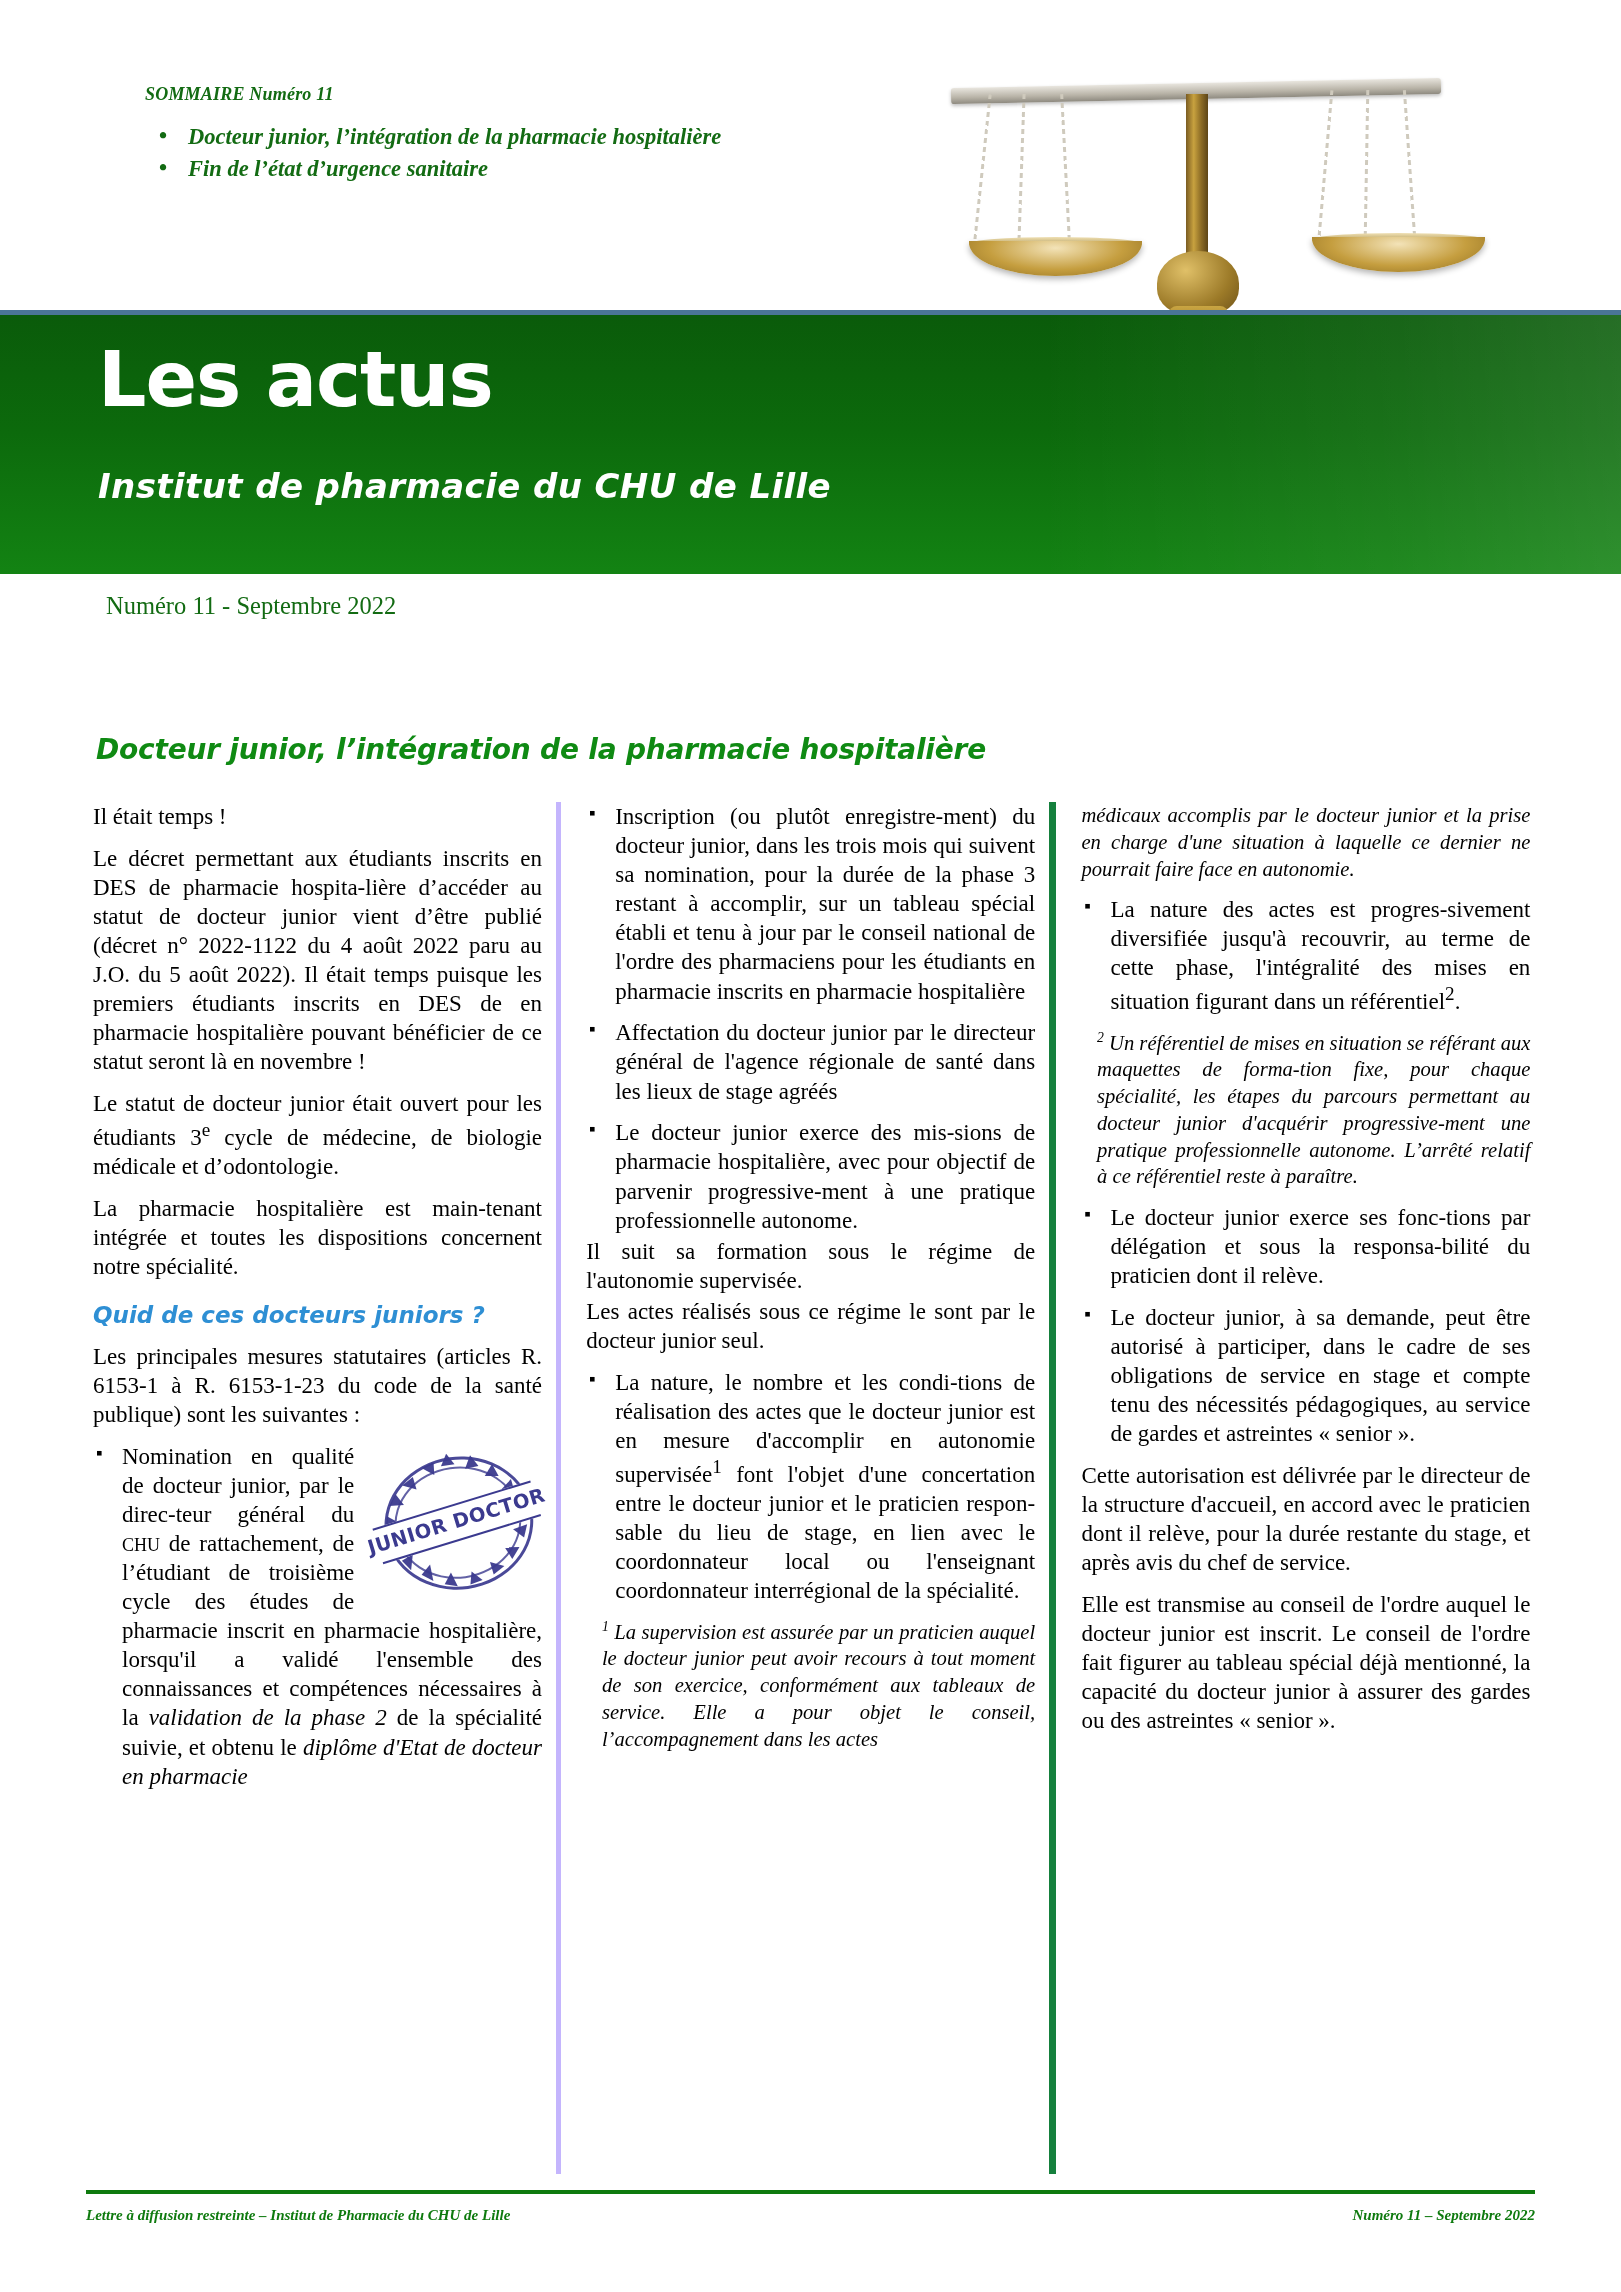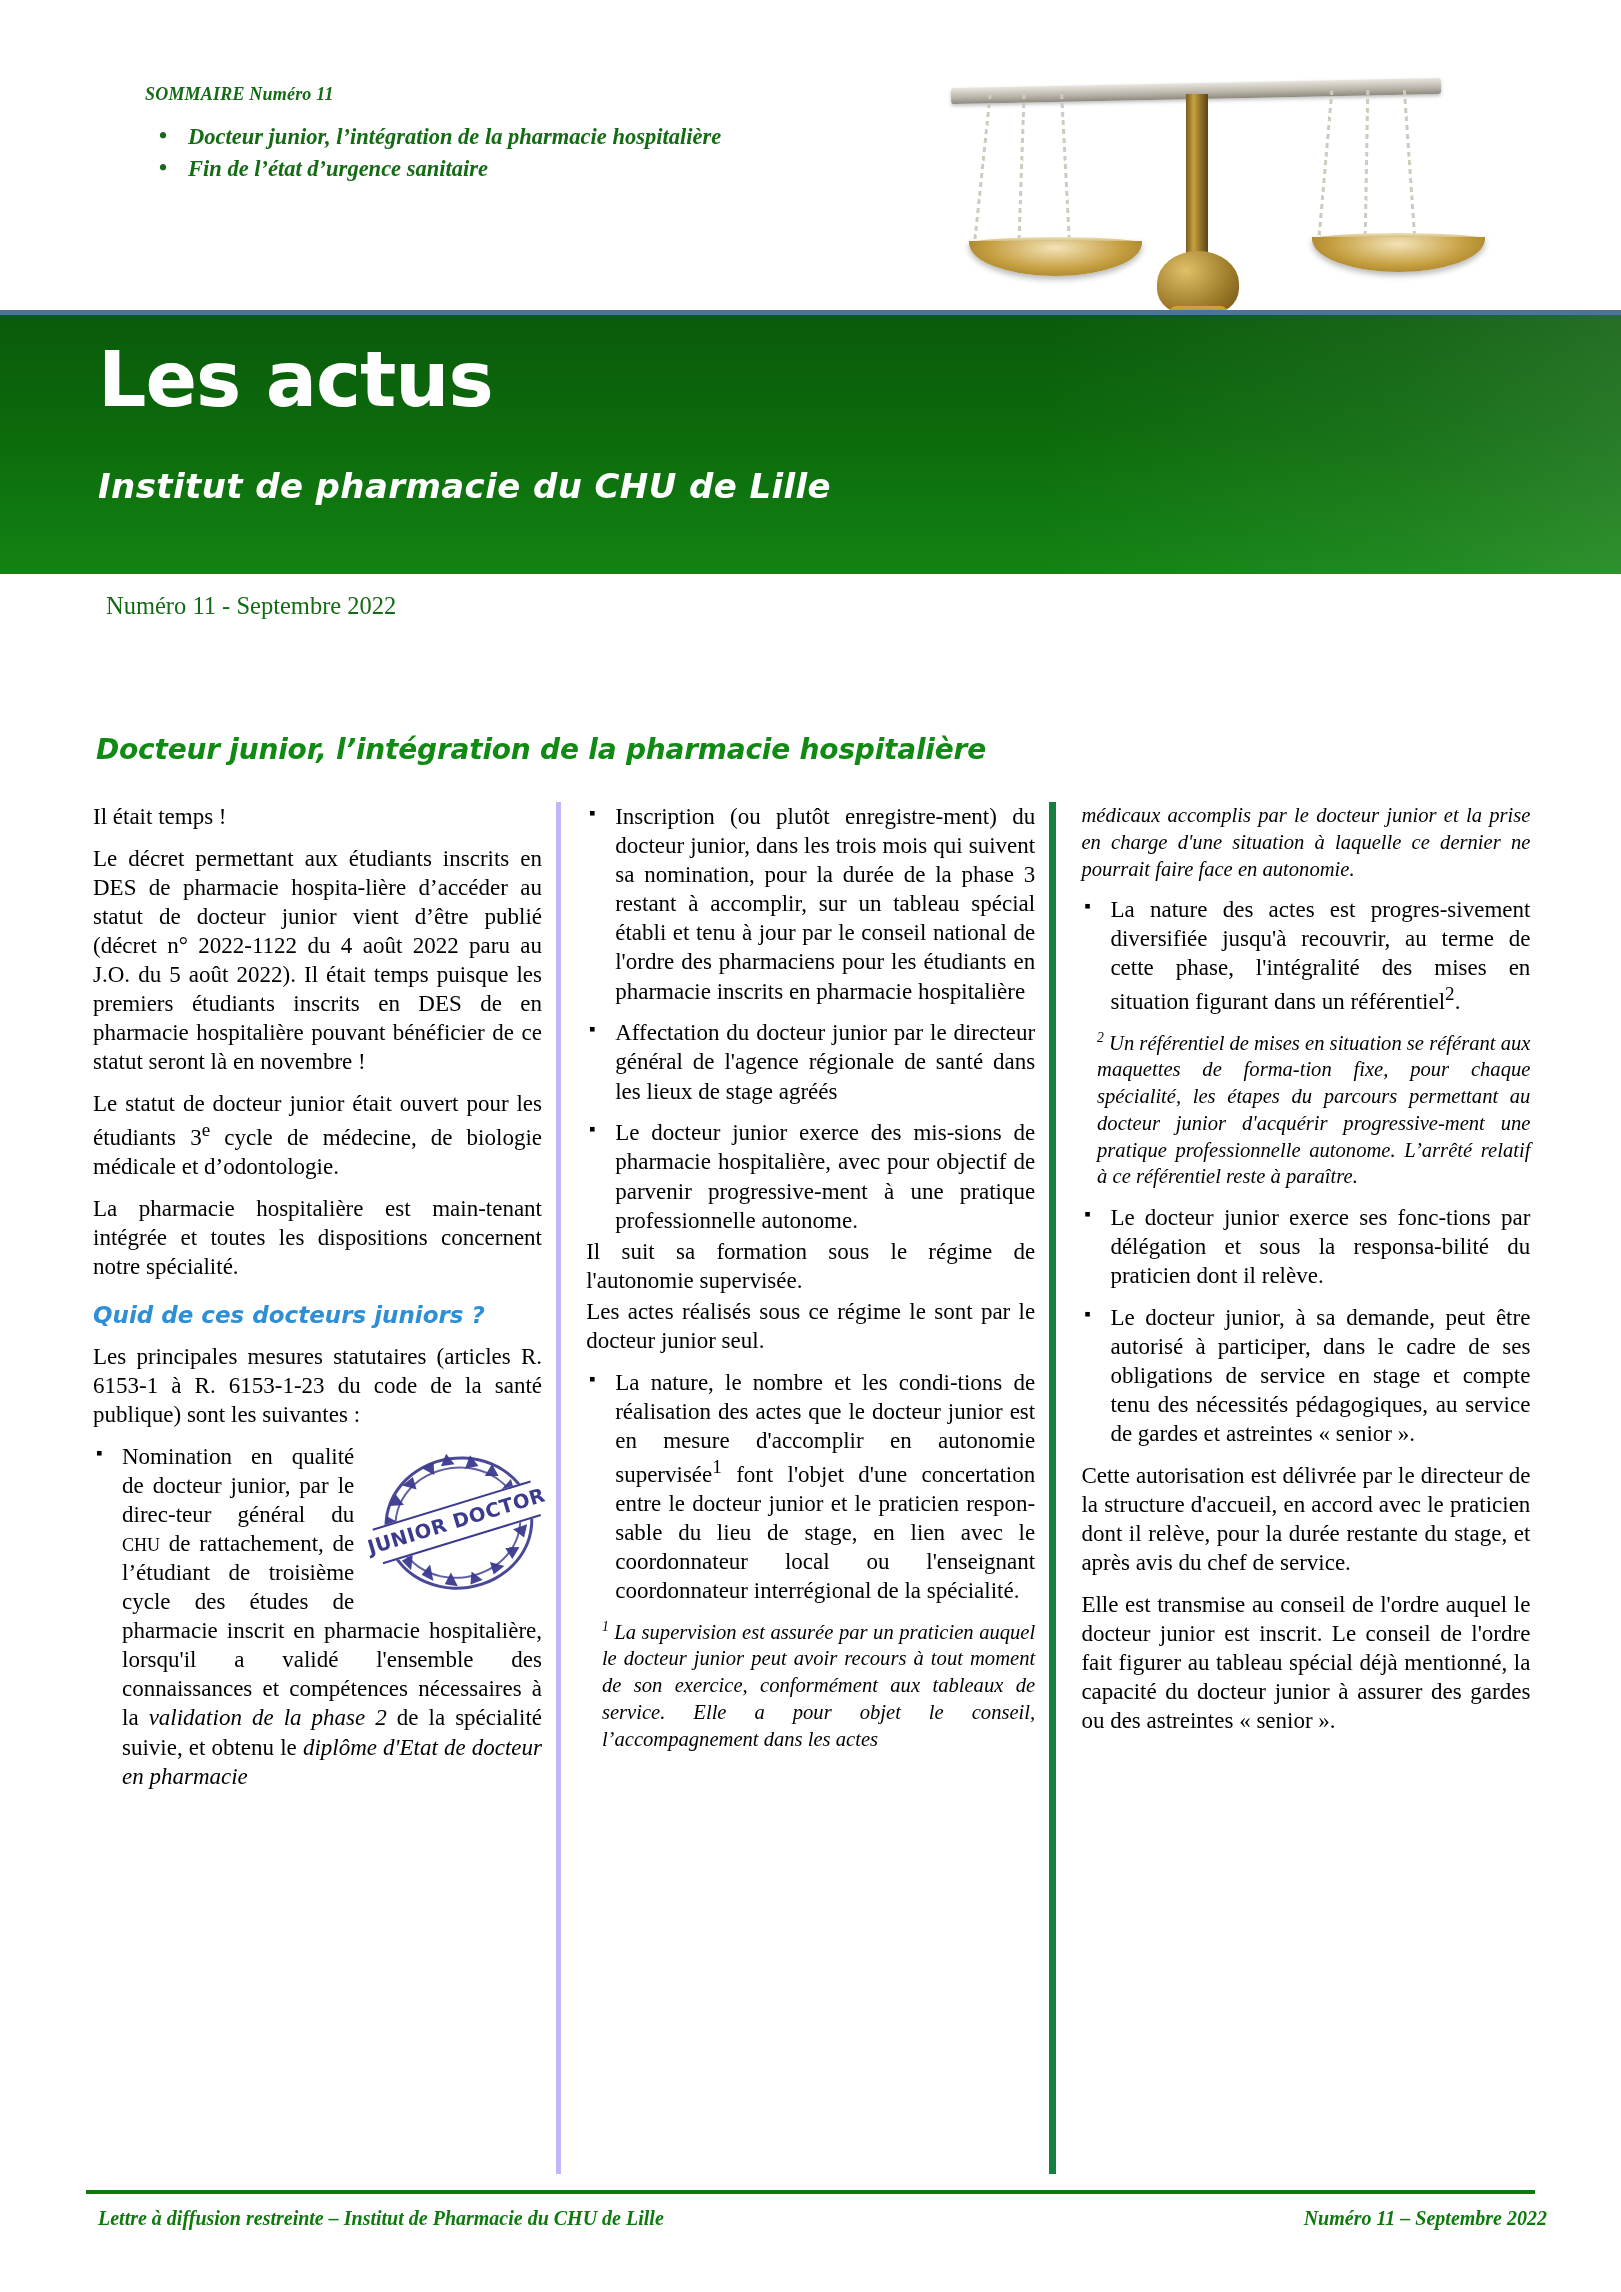--- a/index.html
+++ b/index.html
@@ -205,25 +205,25 @@
     font-weight:bold; font-size:19.6px; color:#3b3a8f;
     letter-spacing:0.5px; white-space:nowrap;
   }
 
   
   .footer-rule{
     position:absolute; left:86px; top:2190px; width:1449px; height:3.9px;
     background:#0e7a0e;
   }
   .footer{
-    position:absolute; left:98px; top:2207px; width:1449px;
+    position:absolute; left:86px; top:2207px; width:1449px;
     display:flex; justify-content:space-between;
     font-family:"Liberation Serif", serif;
     font-style:italic; font-weight:bold;
-    font-size:20px; color:#0e7a0e;
+    font-size:15px; color:#0e7a0e;
   }
 </style>
 </head>
 <body>
 
 <div class="page">
 
   <div class="sommaire">
     <div class="sommaire-title">SOMMAIRE Numéro 11</div>
     <ul class="sommaire-list">

